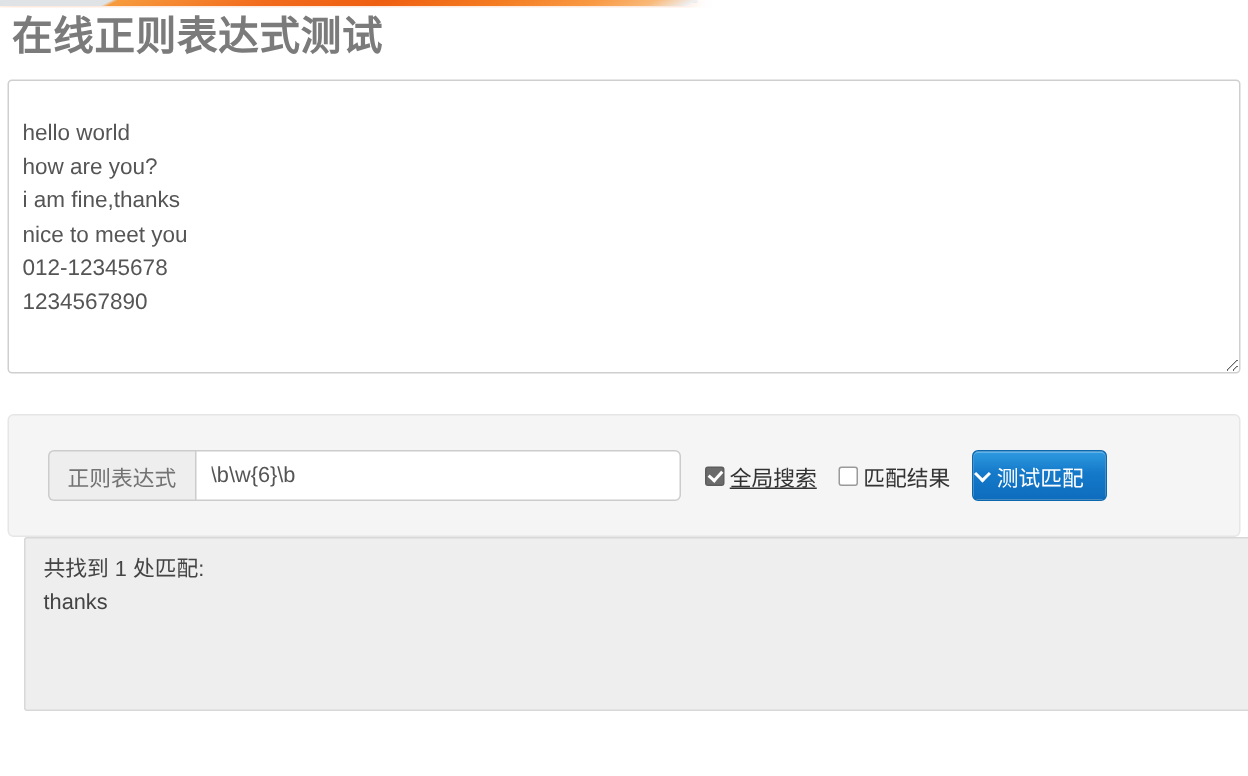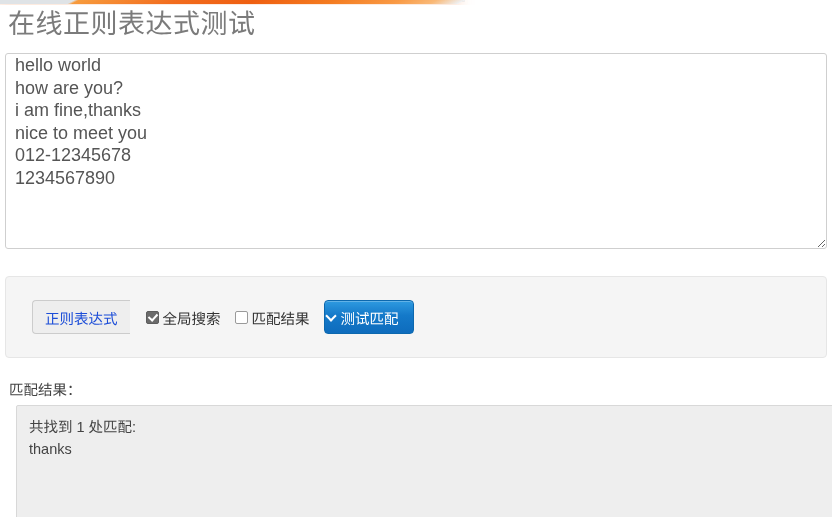--- a/index.html
+++ b/index.html
@@ -61,44 +61,44 @@
   #page {
     padding: 0 4px;
     box-sizing: border-box;
     width: 832px;
   }
 
   
   #page-title {
     font-size: 27px;
     line-height: 34px;
-    font-weight: normal;
+    font-weight: bold;
     color: #7b7b7b;
     margin: 7px 0 0 4px;
     padding: 0;
     letter-spacing: .5px;
   }
 
   
   .textarea-wrap {
     margin-top: 8px;
     padding: 0 1px;
   }
   #source-textarea {
     display: block;
     box-sizing: border-box;
     width: 822px;
     height: 196px;
-    padding: 0 10px 8px 9px;
+    padding: 24px 10px 8px 9px;
     border: 1px solid #cfcfcf;
     border-radius: 3px;
     background: #ffffff;
     color: #555555;
     font-family: "Liberation Sans", "DejaVu Sans", sans-serif;
-    font-size: 18px;
+    font-size: 15px;
     line-height: 22.5px;
     resize: vertical;
     outline: none;
     white-space: pre;
     overflow: auto;
     margin-top: 12px;
   }
 
   
   #regex-panel {
@@ -124,21 +124,21 @@
     box-sizing: border-box;
     display: flex;
     align-items: center;
     justify-content: center;
     padding: 0 12px;
     height: 34px;
     background: #eeeeee;
     border: 1px solid #cccccc;
     border-right: none;
     border-radius: 4px 0 0 4px;
-    color: #1d4ed8;
+    color: #737373;
     font-size: 14.5px;
     white-space: nowrap;
   }
   #regex-input {
     box-sizing: border-box;
     width: 324px;
     height: 34px;
     padding: 4px 10px;
     border: 1px solid #cccccc;
     border-radius: 0 4px 4px 0;
@@ -151,21 +151,21 @@
 
   .checkbox-inline {
     display: inline-flex;
     align-items: center;
     margin-left: 14px;
     font-size: 14.5px;
     color: #333333;
     white-space: nowrap;
     cursor: pointer;
   }
-  .checkbox-inline:first-of-type { margin-left: 16px; }
+  .checkbox-inline:first-of-type { margin-left: 16px; text-decoration: underline; }
   .cb {
     width: 13px;
     height: 13px;
     box-sizing: border-box;
     margin: 0 4px 0 0;
     border: 1px solid #9a9a9a;
     border-radius: 2px;
     background: #ffffff;
     display: inline-block;
     position: relative;
@@ -263,37 +263,37 @@
 i am fine,thanks
 nice to meet you
 012-12345678
 1234567890</textarea>
   </div>
 
   <div id="regex-panel">
 
     <div class="input-group">
       <span class="input-group-addon">正则表达式</span>
+      <input id="regex-input" type="text" spellcheck="false" placeholder="请输入正则表达式" value="\b\w{6}\b" style="">
     </div>
 
     <label class="checkbox-inline">
       <span class="cb checked"></span>
       <span>全局搜索</span>
     </label>
 
     <label class="checkbox-inline">
       <span class="cb"></span>
       <span>匹配结果</span>
     </label>
 
     <button id="test-button" type="button">
       <span class="chev"></span>
       <span>测试匹配</span>
     </button>
 
   </div>
 
-  <div id="result-label">匹配结果：</div>
 
   <div id="result-box">共找到 1 处匹配:
 thanks</div>
 
 </div>
 
 </body></html>

